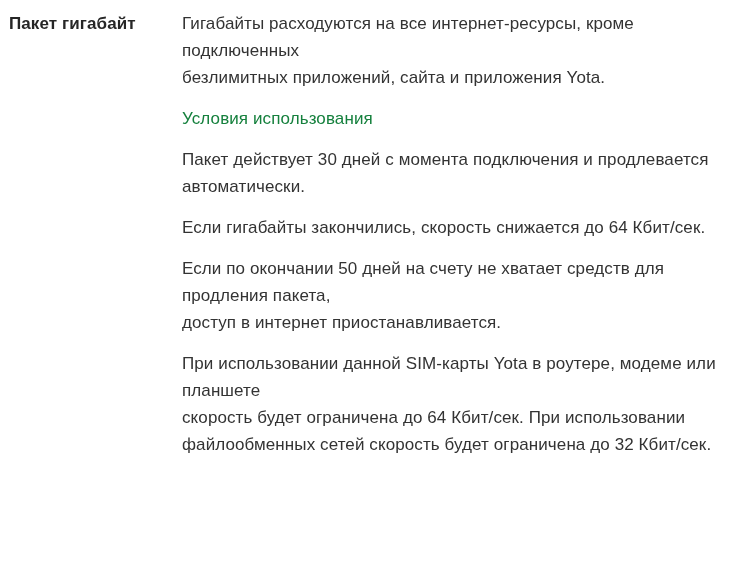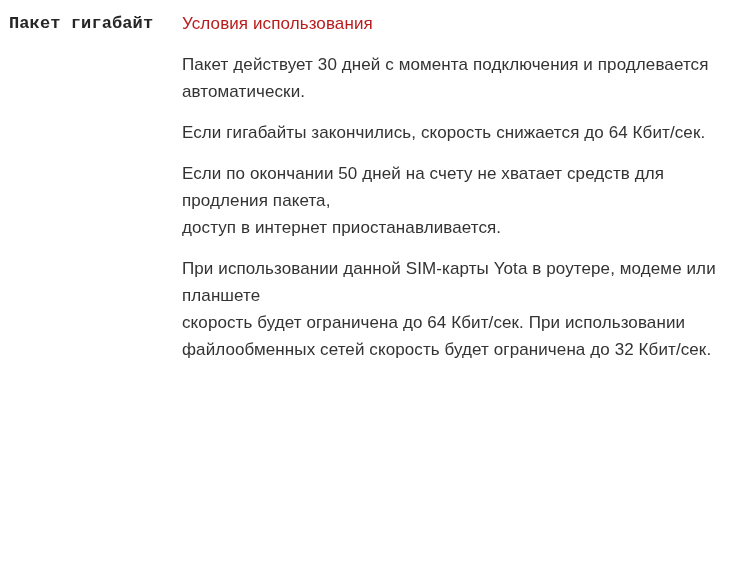--- a/index.html
+++ b/index.html
@@ -25,55 +25,56 @@
     flex: 0 0 173px;
     padding-top: 0;
   }
   .section-title {
     margin: 0;
     font-size: 17px;
     font-weight: 700;
     line-height: 27px;
     color: #262626;
     letter-spacing: 0.1px;
-    font-family: Liberation Mono, monospace;
   }
   .text-col {
     flex: 1 1 auto;
     max-width: 540px;
   }
   .text-col p {
     margin: 0 0 14px 0;
     font-size: 17px;
     font-weight: 400;
     line-height: 27px;
     color: #333333;
     white-space: pre-line;
     letter-spacing: 0.1px;
   }
   .terms-heading {
     margin: 0 0 14px 0;
     font-size: 17px;
     font-weight: 400;
     line-height: 27px;
-    color: #b91c1c;
+    color: #15803d;
     letter-spacing: 0.1px;
   }
 </style>
 </head>
 <body>
 
 <div class="page">
   <div class="section-row">
 
     <div class="label-col">
       <h2 class="section-title">Пакет гигабайт</h2>
     </div>
 
     <div class="text-col">
+      <p>Гигабайты расходуются на все интернет-ресурсы, кроме подключенных
+безлимитных приложений, сайта и приложения Yota.</p>
 
       <h3 class="terms-heading">Условия использования</h3>
 
       <p>Пакет действует 30 дней с момента подключения и продлевается
 автоматически.</p>
       <p>Если гигабайты закончились, скорость снижается до 64 Кбит/сек.</p>
       <p>Если по окончании 50 дней на счету не хватает средств для продления пакета,
 доступ в интернет приостанавливается.</p>
       <p>При использовании данной SIM-карты Yota в роутере, модеме или планшете
 скорость будет ограничена до 64 Кбит/сек. При использовании

